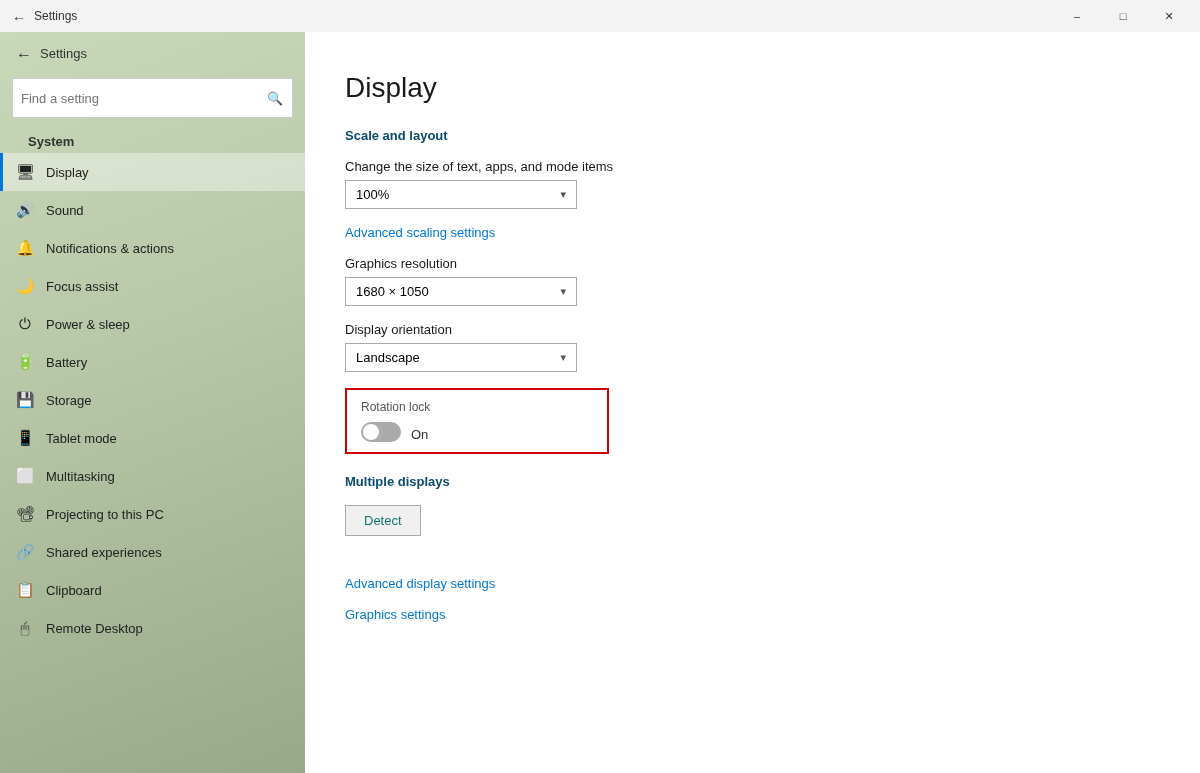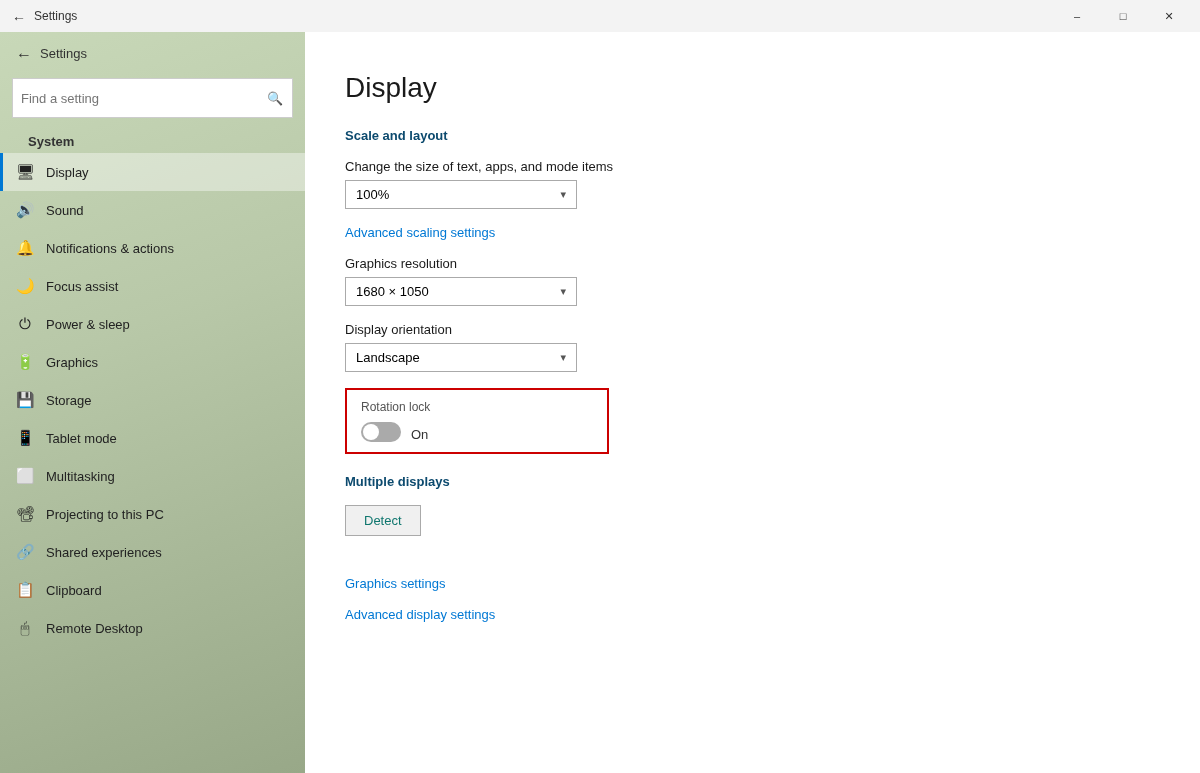--- a/index.html
+++ b/index.html
@@ -153,21 +153,21 @@
     <div class="sidebar-item">
       <span class="sidebar-icon">🌙</span>
       <span>Focus assist</span>
     </div>
     <div class="sidebar-item">
       <span class="sidebar-icon">⏻</span>
       <span>Power &amp; sleep</span>
     </div>
     <div class="sidebar-item">
       <span class="sidebar-icon">🔋</span>
-      <span>Graphics</span>
+      <span>Battery</span>
     </div>
     <div class="sidebar-item">
       <span class="sidebar-icon">💾</span>
       <span>Storage</span>
     </div>
     <div class="sidebar-item">
       <span class="sidebar-icon">📱</span>
       <span>Tablet mode</span>
     </div>
     <div class="sidebar-item">
@@ -233,16 +233,16 @@
           <span class="toggle-label">On</span>
         </div>
       </div>
     </div>
 
     <div class="section-divider">
       <div class="section-title">Multiple displays</div>
       <button class="detect-btn">Detect</button>
     </div>
 
+    <a class="link-text">Advanced display settings</a>
     <a class="link-text">Graphics settings</a>
-    <a class="link-text">Advanced display settings</a>
   </div>
 </div>
 
 </body></html>

